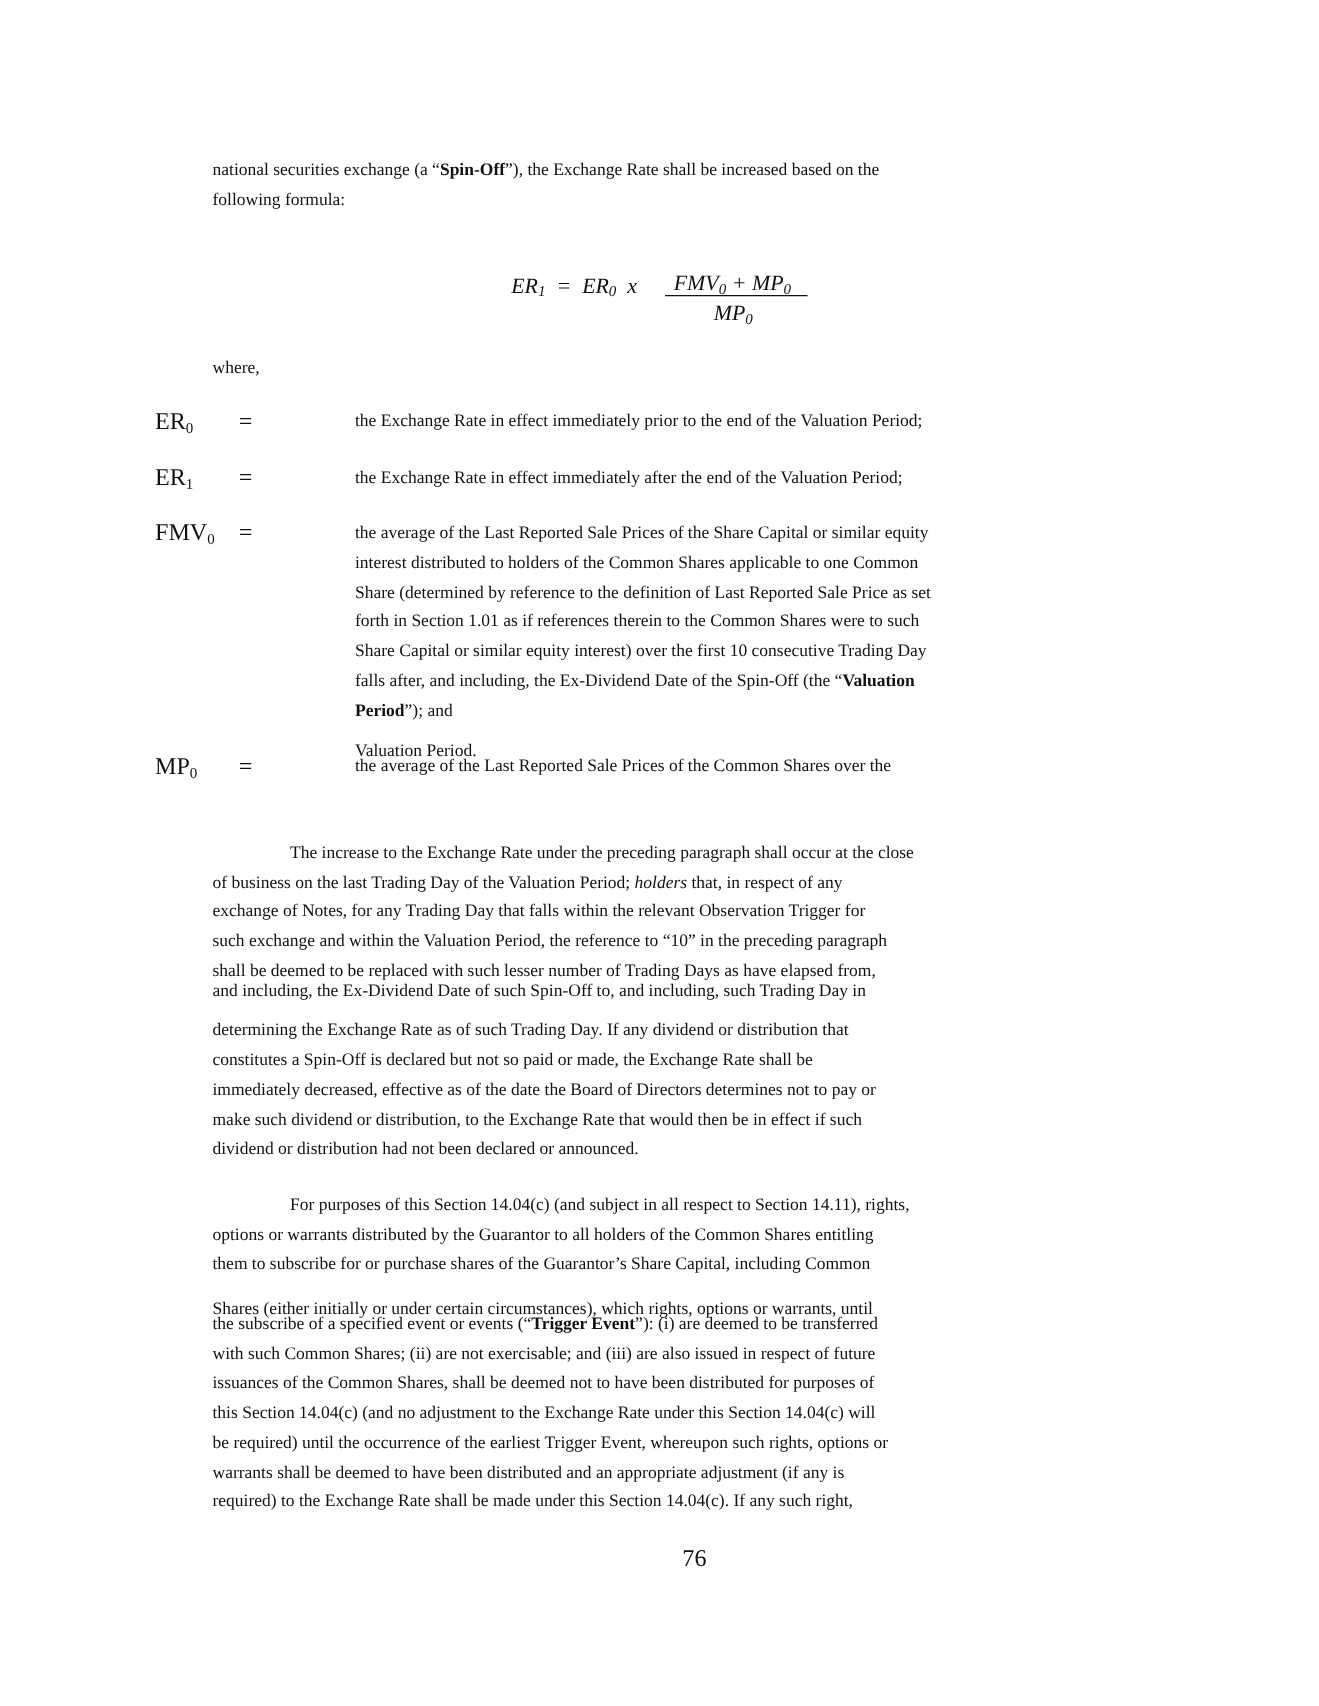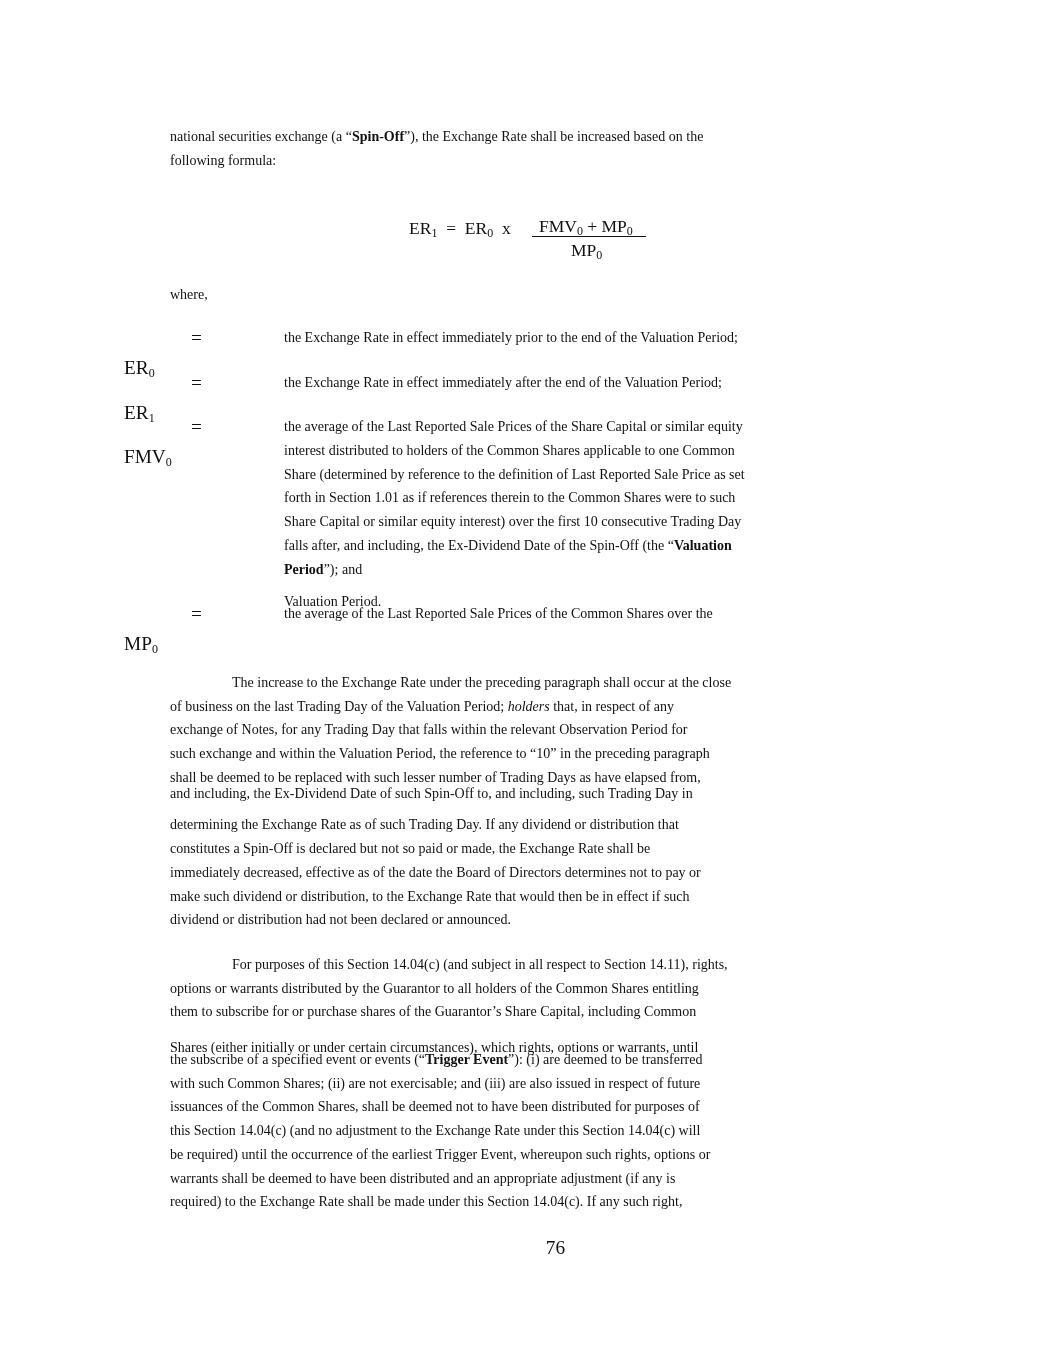--- a/index.html
+++ b/index.html
@@ -1,24 +1,24 @@
 <!DOCTYPE html>
 <html><head>
 <meta charset="utf-8">
 <style>
   html, body { margin: 0; padding: 0; background: #ffffff; }
   body { width: 1055px; height: 1365px; position: relative; overflow: hidden;
          font-family: "Liberation Serif", serif; color: #111; }
   .line { position: absolute; left: 124px; font-size: 14px; line-height: 24px; white-space: nowrap; margin-left: 46px; }
   .ind { left: 238px; }
-  .term { position: absolute; left: 124px; font-size: 19.3px; line-height: 24px; margin-top: 30px; }
+  .term { position: absolute; left: 124px; font-size: 19.3px; line-height: 24px; }
   .eq { position: absolute; left: 191px; font-size: 19.3px; line-height: 24px; }
   sub { font-size: 12px; vertical-align: -3px; line-height: 0; }
   b { font-weight: bold; }
-  .formula { position: absolute; font-size: 17.5px; line-height: 22px; white-space: nowrap; }
+  .formula { position: absolute; font-size: 17.5px; line-height: 22px; white-space: nowrap; font-style: italic; }
   .frac-line { position: absolute; left: 532px; top: 236px; width: 114px; height: 1px; background: #111; }
   .page-num { position: absolute; top: 1236px; left: 0; width: 1055px; text-align: center; font-size: 19.3px; line-height: 24px; padding-left: 28px; }
 </style>
 </head>
 <body>
 
 <div class="line" style="top:125px"><span>national securities exchange (a “</span><b>Spin-Off</b><span>”), the Exchange Rate shall be increased based on the</span></div>
 <div class="line" style="top:149px">following formula:</div>
 
 <div>
@@ -68,21 +68,21 @@
 <div>
   <div class="term" style="top:602px"><span>MP</span><sub>0</sub></div>
   <div class="eq" style="top:602px">=</div>
   <div class="line ind" style="top:602px">the average of the Last Reported Sale Prices of the Common Shares over the</div>
   <div class="line ind" style="top:590px">Valuation Period.</div>
 </div>
 
 <div>
   <div class="line" style="top:671px; left:186px">The increase to the Exchange Rate under the preceding paragraph shall occur at the close</div>
   <div class="line" style="top:695px"><span>of business on the last Trading Day of the Valuation Period; </span><i>holders</i><span> that, in respect of any</span></div>
-  <div class="line" style="top:718px">exchange of Notes, for any Trading Day that falls within the relevant Observation Period for</div>
+  <div class="line" style="top:718px">exchange of Notes, for any Trading Day that falls within the relevant Observation Trigger for</div>
   <div class="line" style="top:742px">such exchange and within the Valuation Period, the reference to “10” in the preceding paragraph</div>
   <div class="line" style="top:766px">shall be deemed to be replaced with such lesser number of Trading Days as have elapsed from,</div>
   <div class="line" style="top:782px">and including, the Ex-Dividend Date of such Spin-Off to, and including, such Trading Day in</div>
   <div class="line" style="top:813px">determining the Exchange Rate as of such Trading Day.  If any dividend or distribution that</div>
   <div class="line" style="top:837px">constitutes a Spin-Off is declared but not so paid or made, the Exchange Rate shall be</div>
   <div class="line" style="top:861px">immediately decreased, effective as of the date the Board of Directors determines not to pay or</div>
   <div class="line" style="top:885px">make such dividend or distribution, to the Exchange Rate that would then be in effect if such</div>
   <div class="line" style="top:908px">dividend or distribution had not been declared or announced.</div>
 </div>
 

